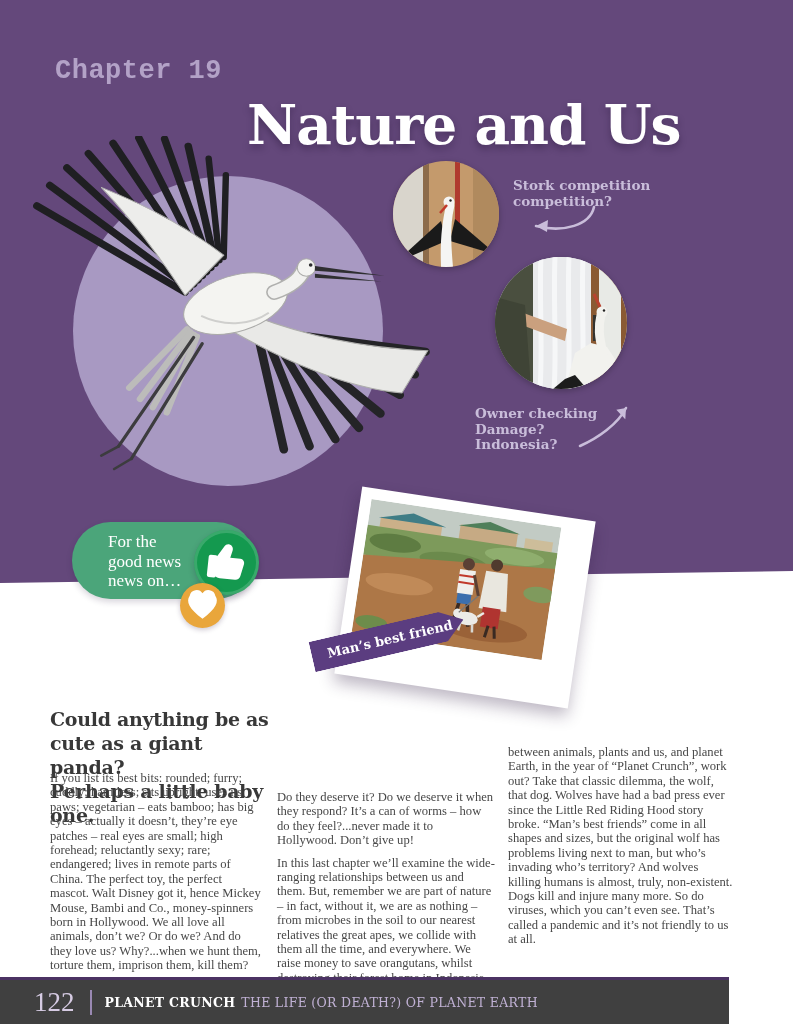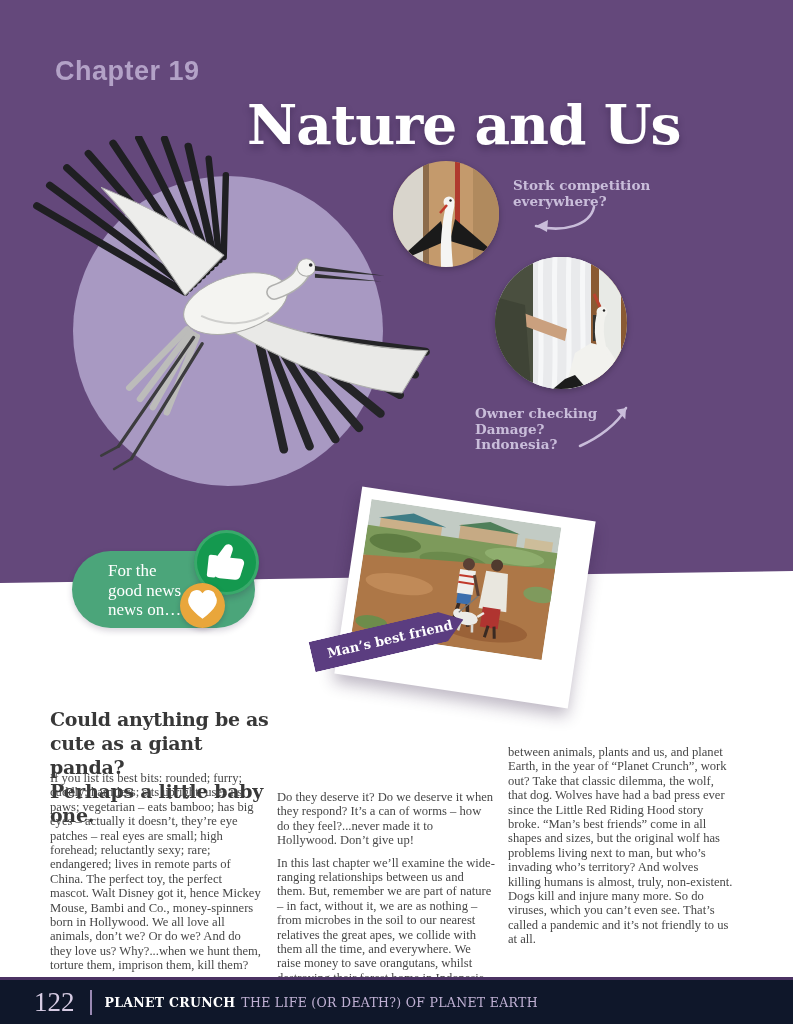--- a/index.html
+++ b/index.html
@@ -2,34 +2,34 @@
 <html><head>
 <meta charset="utf-8">
 <style>
   html,body{margin:0;padding:0;background:#888;}
   .page{position:relative;width:793px;height:1024px;margin:0 auto;background:#ffffff;overflow:hidden;
         font-family:"Liberation Serif",serif;}
   
   .hero{position:absolute;left:0;top:0;width:793px;height:583px;background:#64487b;
         clip-path:polygon(0 0,793px 0,793px 571px,0 583px);}
   .lavender-circle{position:absolute;left:73px;top:176px;width:310px;height:310px;border-radius:50%;background:#a899c2;}
-  .chapter{position:absolute;left:55px;top:56px;font-family:Liberation Sans, sans-serif;font-weight:bold;
+  .chapter{position:absolute;left:55px;top:56px;font-family:Liberation Mono, monospace;font-weight:bold;
            font-size:27px;color:#b3a2c7;letter-spacing:.5px;}
   .title{position:absolute;left:215px;top:92px;width:560px;font-family:"DejaVu Serif",serif;font-weight:bold;
          font-size:55px;color:#ffffff;letter-spacing:-1px;text-shadow:0 4px 7px rgba(30,15,45,.35);margin-left:32px;}
   .photo-circle{position:absolute;border-radius:50%;overflow:hidden;box-shadow:0 2px 6px rgba(0,0,0,.25);}
   .circ1{left:393px;top:161px;width:106px;height:106px;}
   .circ2{left:495px;top:257px;width:132px;height:132px;}
   .annotation{position:absolute;font-family:"DejaVu Serif",serif;font-weight:bold;font-size:13.5px;
               line-height:1.15;color:#c9bdda;}
   .ann1{left:513px;top:178px;}
   .ann2{left:475px;top:406px;}
   .arrow-svg{position:absolute;}
   
-  .badge-pill{position:absolute;left:72px;top:551px;width:183px;height:77px;border-radius:39px;background:#4ba57a;
+  .badge-pill{position:absolute;left:72px;top:522px;width:183px;height:77px;border-radius:39px;background:#4ba57a;
               box-shadow:0 3px 6px rgba(40,20,60,.18);}
   .badge-text{padding:10px 0 0 36px;font-family:"Liberation Serif",serif;font-size:17px;line-height:1.16;color:#ffffff;}
   .badge-text span{display:block;}
   .thumb-circle{position:absolute;left:194px;top:530px;width:65px;height:65px;border-radius:50%;background:#14994f;
                 box-shadow:inset 0 0 0 3px rgba(255,255,255,.16), 0 3px 6px rgba(40,20,60,.22);}
   .heart-circle{position:absolute;left:180px;top:583px;width:45px;height:45px;border-radius:50%;background:#e9a63b;
                 box-shadow:0 2px 5px rgba(40,20,60,.22);}
   
   .polaroid{position:absolute;left:347px;top:503px;width:214px;height:163px;background:#ffffff;
             padding:11px 11px 15px 11px;transform:rotate(8.5deg);transform-origin:center;
@@ -42,21 +42,21 @@
   
   .headline{position:absolute;left:50px;top:708px;width:232px;font-family:"DejaVu Serif",serif;font-weight:bold;
             font-size:19px;line-height:1.26;color:#383838;letter-spacing:-.3px;}
   .headline span{display:block;}
   .col{position:absolute;font-size:12.6px;line-height:14.4px;color:#474747;text-align:left;}
   .col p{margin:0 0 8px 0;}
   .col1{left:50px;top:771px;width:213px;}
   .col2{left:277px;top:745px;width:218px;margin-top:45px;}
   .col3{left:508px;top:745px;width:226px;}
   
-  .footer{position:absolute;left:0;bottom:0;width:793px;height:44px;background:#0f172a;
+  .footer{position:absolute;left:0;bottom:0;width:729px;height:44px;background:#404040;
           border-top:3px solid #4b3263;box-sizing:content-box;display:flex;align-items:center;text-align:right;}
   .page-num{margin-left:34px;font-family:"Liberation Serif",serif;font-size:27px;color:#d6cbe3;}
   .footer-sep{width:2px;height:25px;background:#9a89b3;margin:0 13px 0 15px;}
   .footer-book{font-family:"DejaVu Serif",serif;font-weight:bold;font-size:12.5px;color:#ffffff;letter-spacing:.3px;}
   .footer-sub{font-family:"DejaVu Serif",serif;font-size:12.5px;color:#c0b1d4;letter-spacing:.3px;margin-left:6px;}
 </style>
 </head>
 <body>
 
 <div class="page">
@@ -130,21 +130,21 @@
       <polygon points="2,102 48,60 53,80" fill="#1a1a1a"></polygon>
       <polygon points="104,94 62,58 57,80" fill="#1a1a1a"></polygon>
       <path d="M48,106 C47,80 49,62 53,44 C56,35 63,37 61,47 C57,64 58,84 60,106 Z" fill="#f5f5f3"></path>
       <circle cx="56" cy="41" r="5.5" fill="#f5f5f3"></circle>
       <line x1="54" y1="44" x2="47" y2="52" stroke="#c0392b" stroke-width="2.5"></line>
       <circle cx="57.5" cy="39.5" r="1.2" fill="#222"></circle>
     </svg>
   </div>
   <div class="annotation ann1">
     <span>Stork competition</span><br>
-    <span>everywhere?</span>
+    <span>competition?</span>
   </div>
   <svg class="arrow-svg" style="left:522px;top:203px;" width="78" height="38" viewBox="0 0 78 38">
     <path d="M72,4 C68,22 42,30 14,23" fill="none" stroke="#c9bdda" stroke-width="2.6" stroke-linecap="round"></path>
     <polygon points="14,23 26,17 25,29" fill="#c9bdda"></polygon>
   </svg>
 
   <div class="photo-circle circ2">
     <svg viewBox="0 0 132 132" width="132" height="132">
       <rect width="132" height="132" fill="#d8dde0"></rect>
       <rect x="0" y="0" width="38" height="132" fill="#4a4f3f"></rect>

